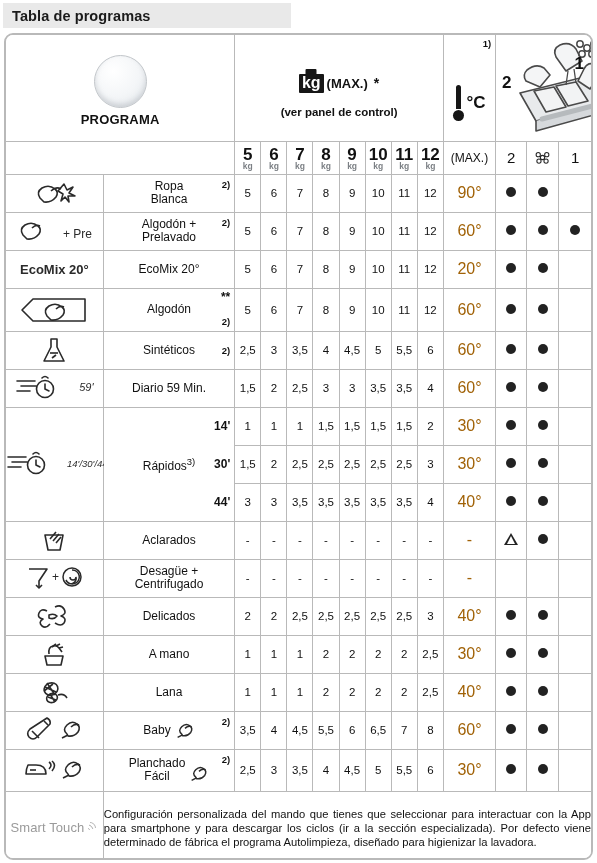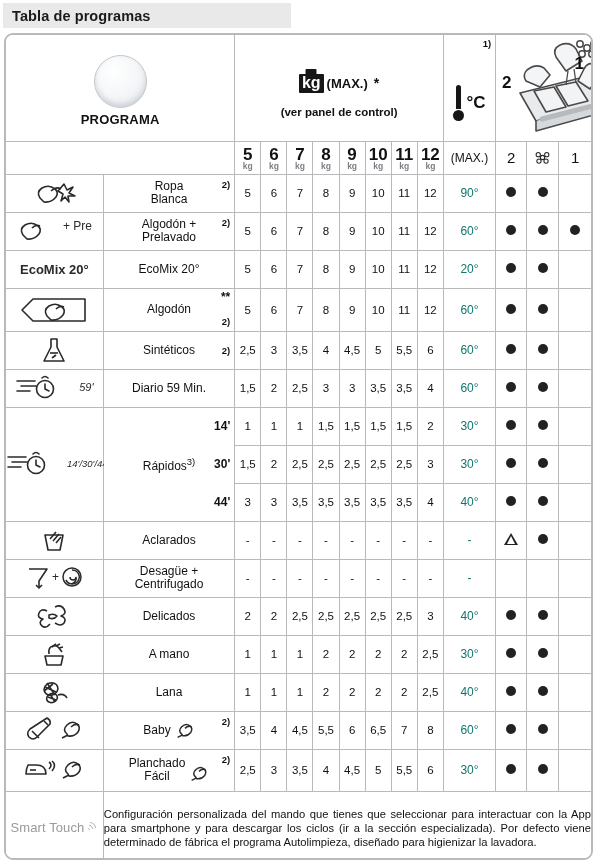--- a/index.html
+++ b/index.html
@@ -166,21 +166,21 @@
     position: absolute; right: 4px; bottom: 3px;
     font-size: 9.5px; font-weight: bold;
   }
   .namecell .supstar {
     position: absolute; right: 4px; top: 2px;
     font-size: 12px; font-weight: bold;
   }
   .val {
     font-size: 11.5px; color: #111; font-weight: normal;
   }
-  .temp { font-size: 12px; font-weight: bold; color: #0f766e; }
+  .temp { font-size: 16px; font-weight: bold; color: #a16207; }
   .dot {
     display: inline-block; width: 10px; height: 10px;
     border-radius: 50%; background: #222;
   }
   .tri {
     display: inline-block; width: 0; height: 0;
     border-left: 7px solid transparent;
     border-right: 7px solid transparent;
     border-bottom: 12px solid #222;
     position: relative;
@@ -409,21 +409,21 @@
         <td class="val">11</td>
         <td class="val">12</td>
         <td class="temp">90°</td>
         <td><span class="dot"></span></td>
         <td><span class="dot"></span></td>
         <td></td>
       </tr>
 
       <tr class="r">
         <td class="icocell">
-          <span style="display:inline-flex;align-items:flex-start;gap:16px;">
+          <span style="display:inline-flex;align-items:flex-end;gap:16px;">
             <svg width="30" height="22" viewBox="0 0 30 22">
               <g fill="none" stroke="#2a2a2a" stroke-width="1.6" stroke-linejoin="round">
                 <path d="M6 16 Q2 10 8 6 Q15 2 21 7 Q25 10 22 15 Q17 21 10 20 Z"></path>
                 <path d="M15 9 Q19 5 23 7"></path>
               </g>
             </svg>
             <span style="font-size:12px;color:#2a2a2a;">+ Pre</span>
           </span>
         </td>
         <td class="namecell">

